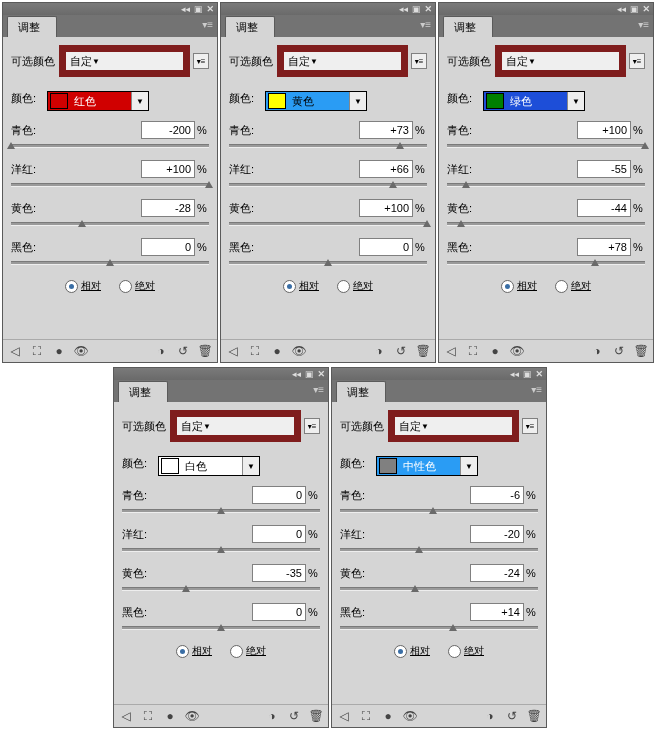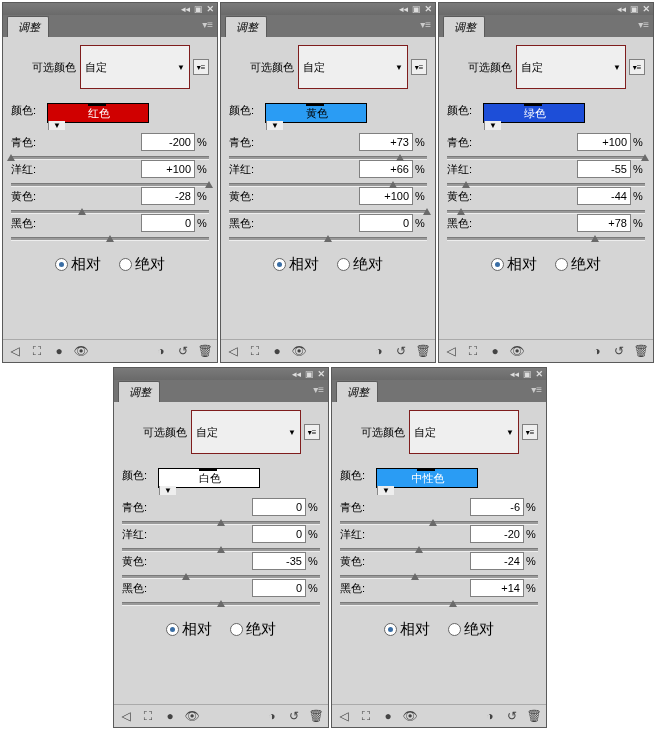--- a/index.html
+++ b/index.html
@@ -45,57 +45,54 @@
   .tabrow {
     height: 22px;
     background: #737373;
     display: flex;
     align-items: flex-end;
     padding: 0 4px;
     position: relative;
   }
   .tab {
     background: #d5d5d5;
-    padding: 3px 8px 2px 10px;
+    padding: 3px 16px 2px 10px;
     font-size: 11px;
     border: 1px solid #5a5a5a;
     border-bottom: none;
     border-radius: 2px 2px 0 0;
-    font-style: italic;
   }
   .tabmenu {
     position: absolute;
     right: 4px;
     top: 4px;
     color: #ccc;
     font-size: 10px;
   }
   
   .pbody {
     flex: 1;
     padding: 8px 8px 4px 8px;
     background: #d5d5d5;
     min-height: 290px;
   }
   .row {
     display: flex;
     align-items: center;
     margin-bottom: 4px;
-    margin-left: 21px;
   }
   .lbl { width: 48px; font-size: 11px; }
   .presetSel {
     flex: 1;
     height: 18px;
     background: #efefef;
-    border: 1px solid #7f1d1d;
+    border: 7px solid #7f1d1d;
     display: flex;
     align-items: center;
-    justify-content: space-between;
-    padding: 12px 4px;
+    padding: 0 4px;
     font-size: 11px;
   }
   .presetSel .tri { font-size: 8px; }
   .menuBtn {
     width: 14px;
     height: 14px;
     border: 1px solid #808080;
     margin-left: 3px;
     font-size: 8px;
     display:flex;align-items:center;justify-content:center;
@@ -108,41 +105,40 @@
     gap: 4px;
   }
   .colorRow .lbl { width: 32px; }
   .colorSel {
     width: 100px;
     height: 18px;
     border: 1px solid #000;
     display: flex;
     align-items: center;
     background: #fff;
-    flex-direction: column;
   }
   .swatch {
     width: 16px;
     height: 14px;
     margin: 0 4px 0 2px;
     border: 1px solid #000;
   }
   .colorName { flex:1; color:#fff; font-size:11px; padding-left:2px;}
   .colorName.dark { color:#000; }
   .colorSel .tri {
     width: 16px;
     text-align:center;
     font-size:8px;
     background:#eee;
     align-self:stretch;
     display:flex;align-items:center;justify-content:center;
     border-left:1px solid #888;
   }
   
-  .sgrp { }
+  .sgrp { margin-bottom: 12px; }
   .srow {
     display:flex; align-items:center;
   }
   .srow .slbl { flex:1; font-size:11px; }
   .valbox {
     width: 46px;
     height: 16px;
     background:#fff;
     border:1px solid #808080;
     text-align:right;
@@ -165,21 +161,22 @@
     width:0;height:0;
     border-left:4px solid transparent;
     border-right:4px solid transparent;
     border-bottom:7px solid #6a6a6a;
     transform: translateX(-4px);
   }
   
   .radios {
     display:flex; justify-content:center; gap:18px;
     margin-top: 14px;
-    font-size:15px;
+    font-size:10px;
+    text-decoration:underline;
   }
   .radio { display:flex; align-items:center; gap:3px;}
   .rdot {
     width:11px;height:11px;border:1px solid #666;border-radius:50%;
     background:#fff;display:flex;align-items:center;justify-content:center;
   }
   .rdot.on::after{content:"";width:5px;height:5px;border-radius:50%;background:#3a6ea5;}
   
   .iconbar {
     height: 22px;

